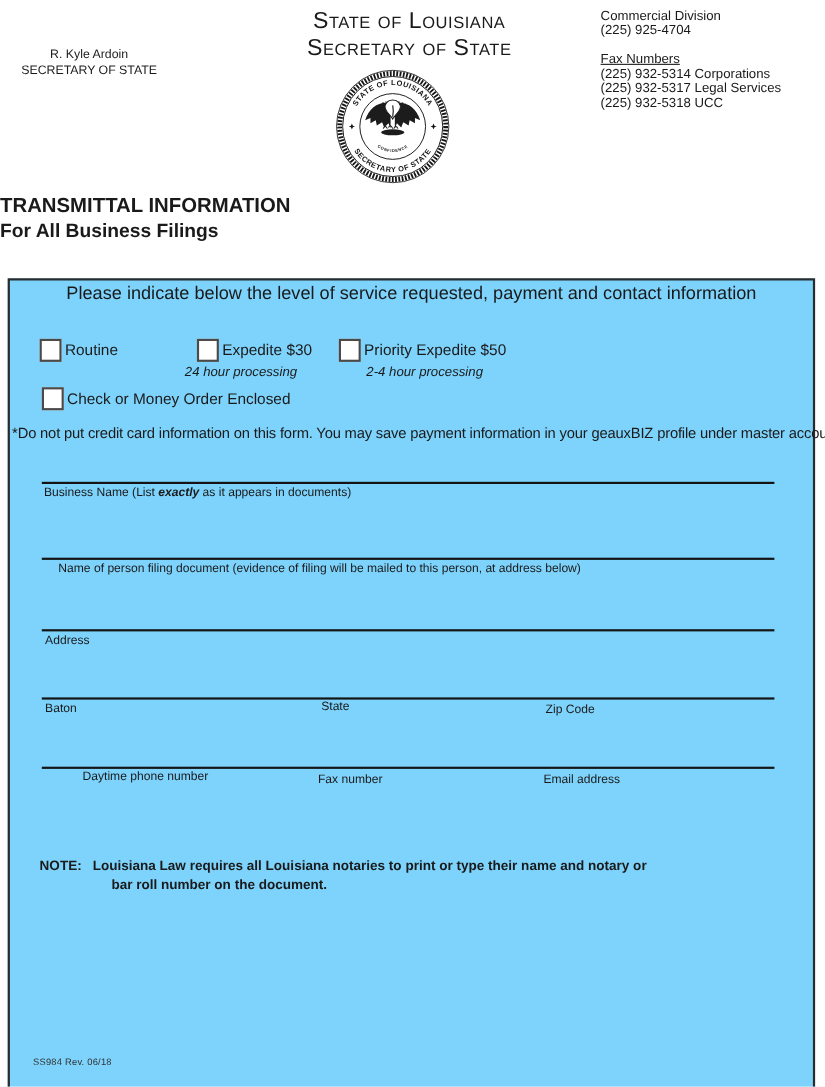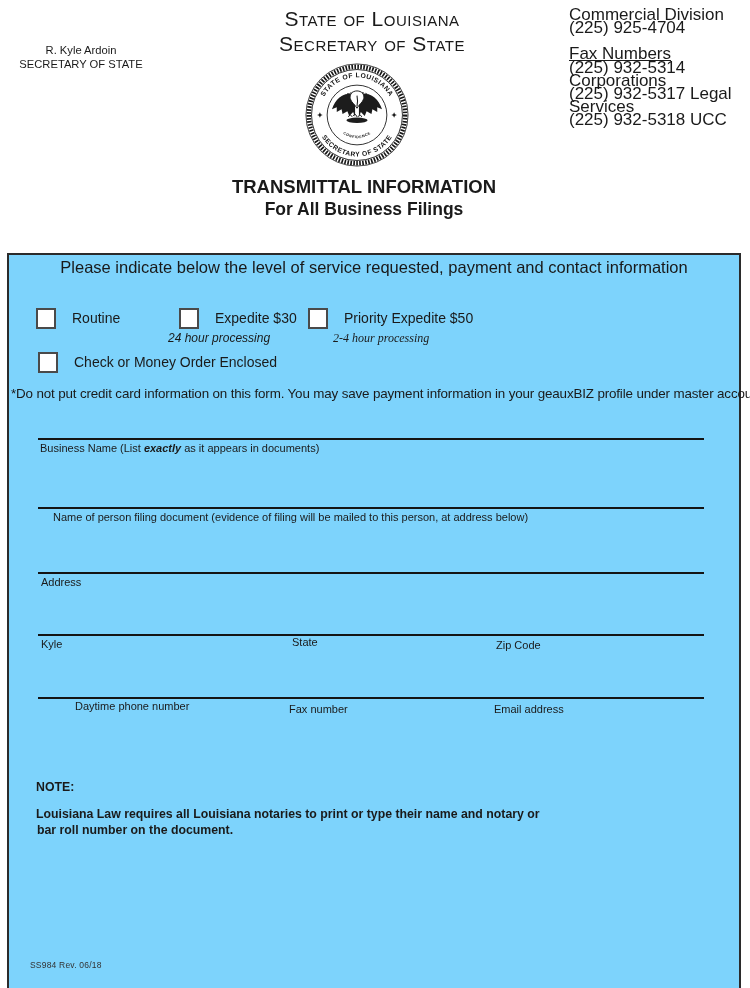--- a/index.html
+++ b/index.html
@@ -7,45 +7,45 @@
   .page {
     position:relative; width:750px; height:988px; background:#ffffff;
     font-family:"Liberation Sans", sans-serif; color:#1a1a1a; overflow:hidden;
     margin:0 auto;
   }
   
   .hdr-left { position:absolute; left:14px; top:44px; width:134px; text-align:center;
     font-size:11.2px; line-height:13.5px; }
   .hdr-center { position:absolute; left:0; top:6px; width:744px; text-align:center;
     font-variant:small-caps; font-size:21px; line-height:25px; letter-spacing:0.5px; }
-  .hdr-right { position:absolute; left:569px; top:8px; font-size:17px; line-height:13.2px; }
+  .hdr-right { position:absolute; left:546px; top:8px; font-size:12px; line-height:13.2px; }
   .hdr-right .fax-head { margin-top:13px; text-decoration:underline; }
   
   .seal { position:absolute; left:304px; top:62px; width:106px; height:106px; }
   
-  .doc-title { position:absolute; left:0; top:176px; width:728px; text-align:center; font-weight:bold; }
+  .doc-title { position:absolute; left:0; top:176px; width:728px; text-align:left; font-weight:bold; }
   .doc-title .t1 { font-size:18.5px; line-height:22px; }
   .doc-title .t2 { font-size:17.5px; line-height:22px; }
   
   .svc-box { position:absolute; left:7px; top:253px; width:734px; height:926px;
     border:2px solid #2b2b2b; background:#7dd3fc; }
   .svc-head { position:absolute; left:0; top:3px; width:100%; text-align:center;
     font-size:16.5px; color:#191919; }
-  .opt { position:absolute; display:flex; align-items:flex-end; gap:16px; }
+  .opt { position:absolute; display:flex; align-items:flex-end; gap:3px; }
   .cb { width:20px; height:21px; border:2px solid #4a4a4a; background:#fff; flex:0 0 auto; }
   .opt-label { font-size:14px; line-height:21px; white-space:nowrap; }
   .opt-sub { position:absolute; font-size:12px; font-style:italic; white-space:nowrap; }
   .cc-note { position:absolute; left:2px; top:131px; width:730px; font-size:13.4px;
     letter-spacing:-0.15px; white-space:nowrap; }
   .fline { position:absolute; left:29px; width:666px; height:2px; background:#141414; }
   .flabel { position:absolute; font-size:11px; white-space:nowrap; }
   .flabel .em { font-weight:bold; font-style:italic; margin:0 3px; }
   .note { position:absolute; left:27px; top:524px; display:flex; gap:10px;
-    font-size:12.3px; font-weight:bold; line-height:16.5px;flex-direction:column; }
-  .note-text div:nth-child(2) { margin-left:1px; }
+    font-size:12.3px; font-weight:bold; line-height:16.5px; }
+  .note-text div:nth-child(2) { margin-left:17px; }
   .footer-addr { position:absolute; left:0; top:632px; width:720px; text-align:center;
     font-size:15px; line-height:21.5px; }
   .form-no { position:absolute; left:21px; top:705px; font-size:8.5px; color:#333; letter-spacing:0.2px; }
 </style>
 </head>
 <body>
 
 <div class="page">
 
   <div class="hdr-left">
@@ -126,42 +126,42 @@
     <div class="opt" style="left:134px; top:53px;padding-left:36px;">
       <span class="cb"></span>
       <span class="opt-label">Expedite $30</span>
     </div>
     <div class="opt-sub" style="left:159px; top:76px;">24 hour processing</div>
 
     <div class="opt" style="left:299px; top:53px;">
       <span class="cb"></span>
       <span class="opt-label">Priority Expedite $50</span>
     </div>
-    <div class="opt-sub" style="left:324px; top:76px;font-family:Liberation Serif, serif;">2-4 hour processing</div>
+    <div class="opt-sub" style="left:324px; top:76px;">2-4 hour processing</div>
 
     <div class="opt" style="left:29px; top:97px;">
       <span class="cb"></span>
       <span class="opt-label">Check or Money Order Enclosed</span>
     </div>
 
     <div class="cc-note">*Do not put credit card information on this form. You may save payment information in your geauxBIZ profile under master account.</div>
 
     <div class="fline" style="top:183px;"></div>
     <div class="flabel" style="left:31px; top:187px;">
       <span>Business Name (List</span><span class="em">exactly</span><span>as it appears in documents)</span>
     </div>
 
     <div class="fline" style="top:252px;"></div>
     <div class="flabel" style="left:32px; top:256px;padding-left:12px;">Name of person filing document (evidence of filing will be mailed to this person, at address below)</div>
 
     <div class="fline" style="top:317px;"></div>
     <div class="flabel" style="left:32px; top:321px;">Address</div>
 
     <div class="fline" style="top:379px;"></div>
-    <div class="flabel" style="left:32px; top:383px;">Kyle</div>
+    <div class="flabel" style="left:32px; top:383px;">Baton</div>
     <div class="flabel" style="left:283px; top:381px;">State</div>
     <div class="flabel" style="left:487px; top:384px;">Zip Code</div>
 
     <div class="fline" style="top:442px;"></div>
     <div class="flabel" style="left:30px; top:445px;padding-left:36px;">Daytime phone number</div>
     <div class="flabel" style="left:280px; top:448px;">Fax number</div>
     <div class="flabel" style="left:485px; top:448px;">Email address</div>
 
     <div class="note">
       <div>NOTE:</div>

